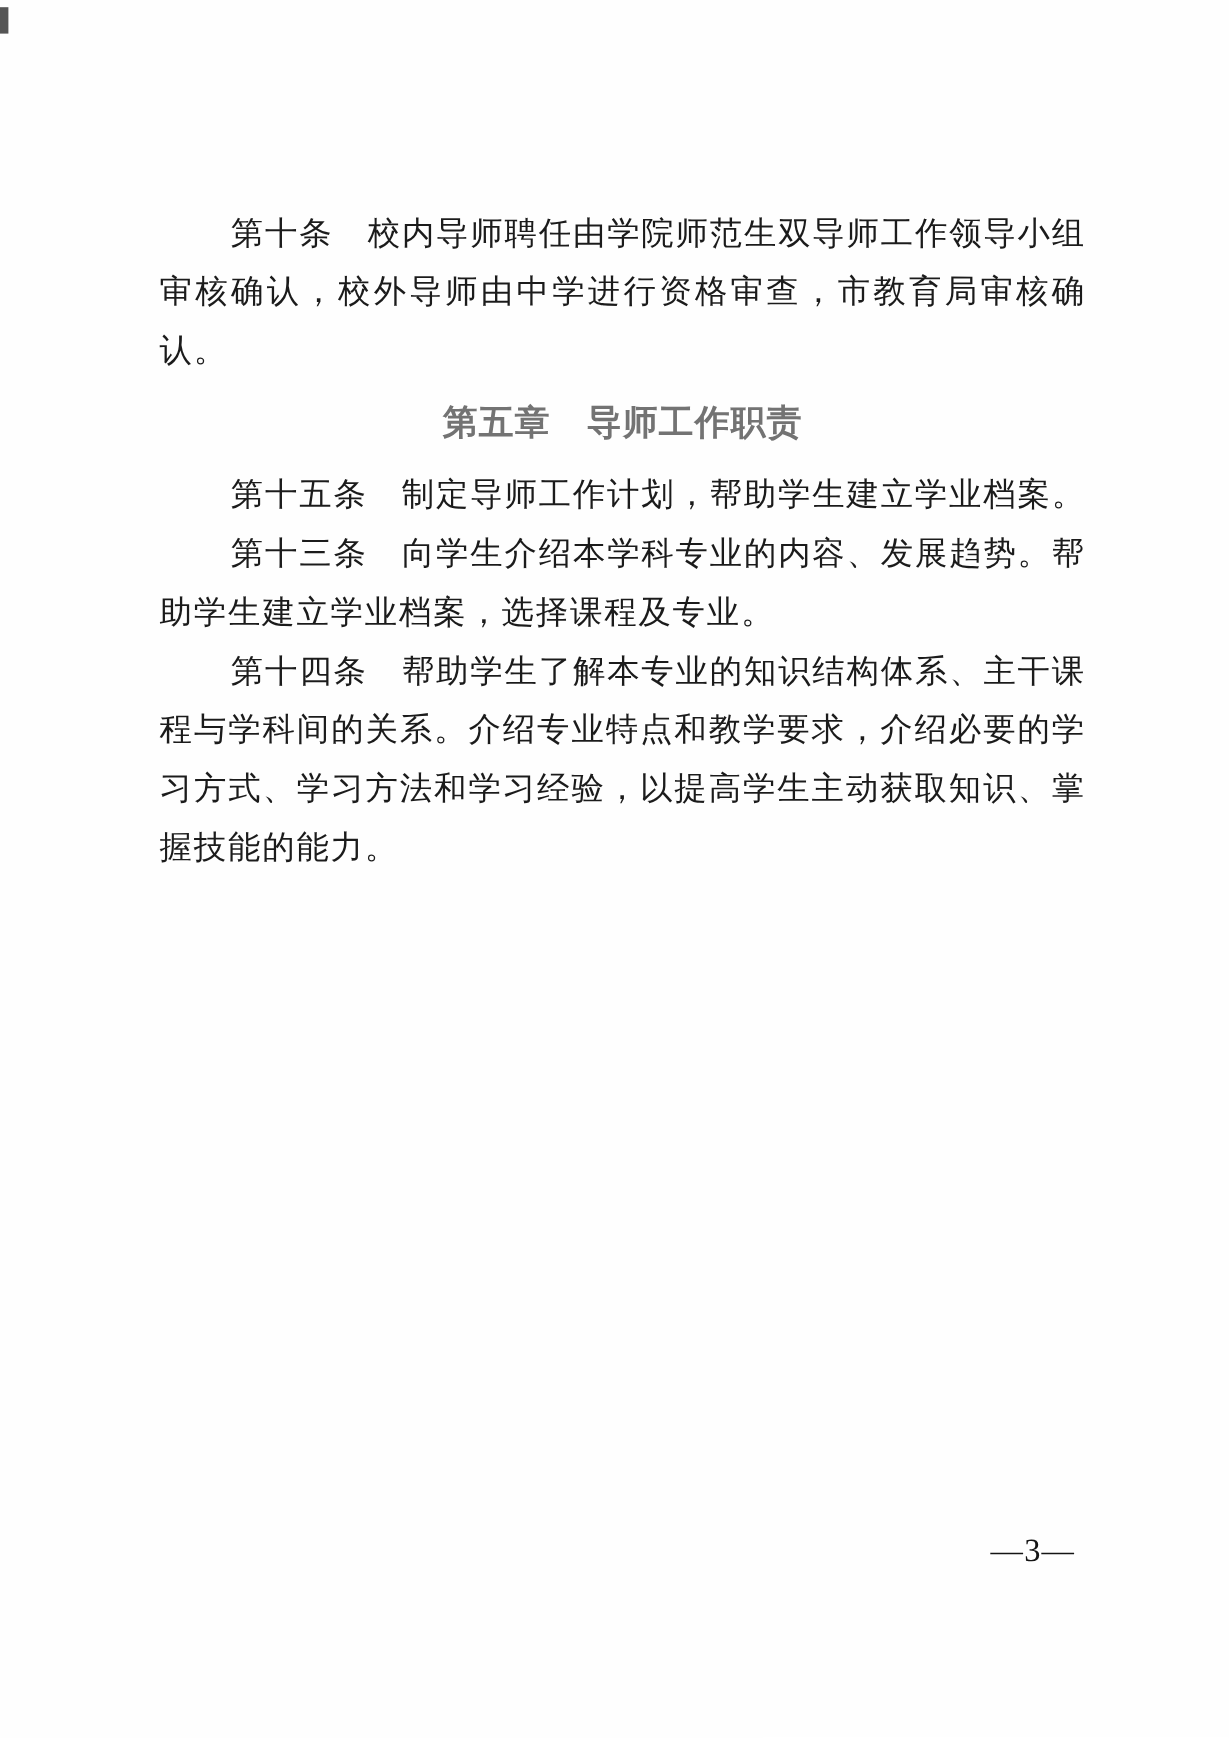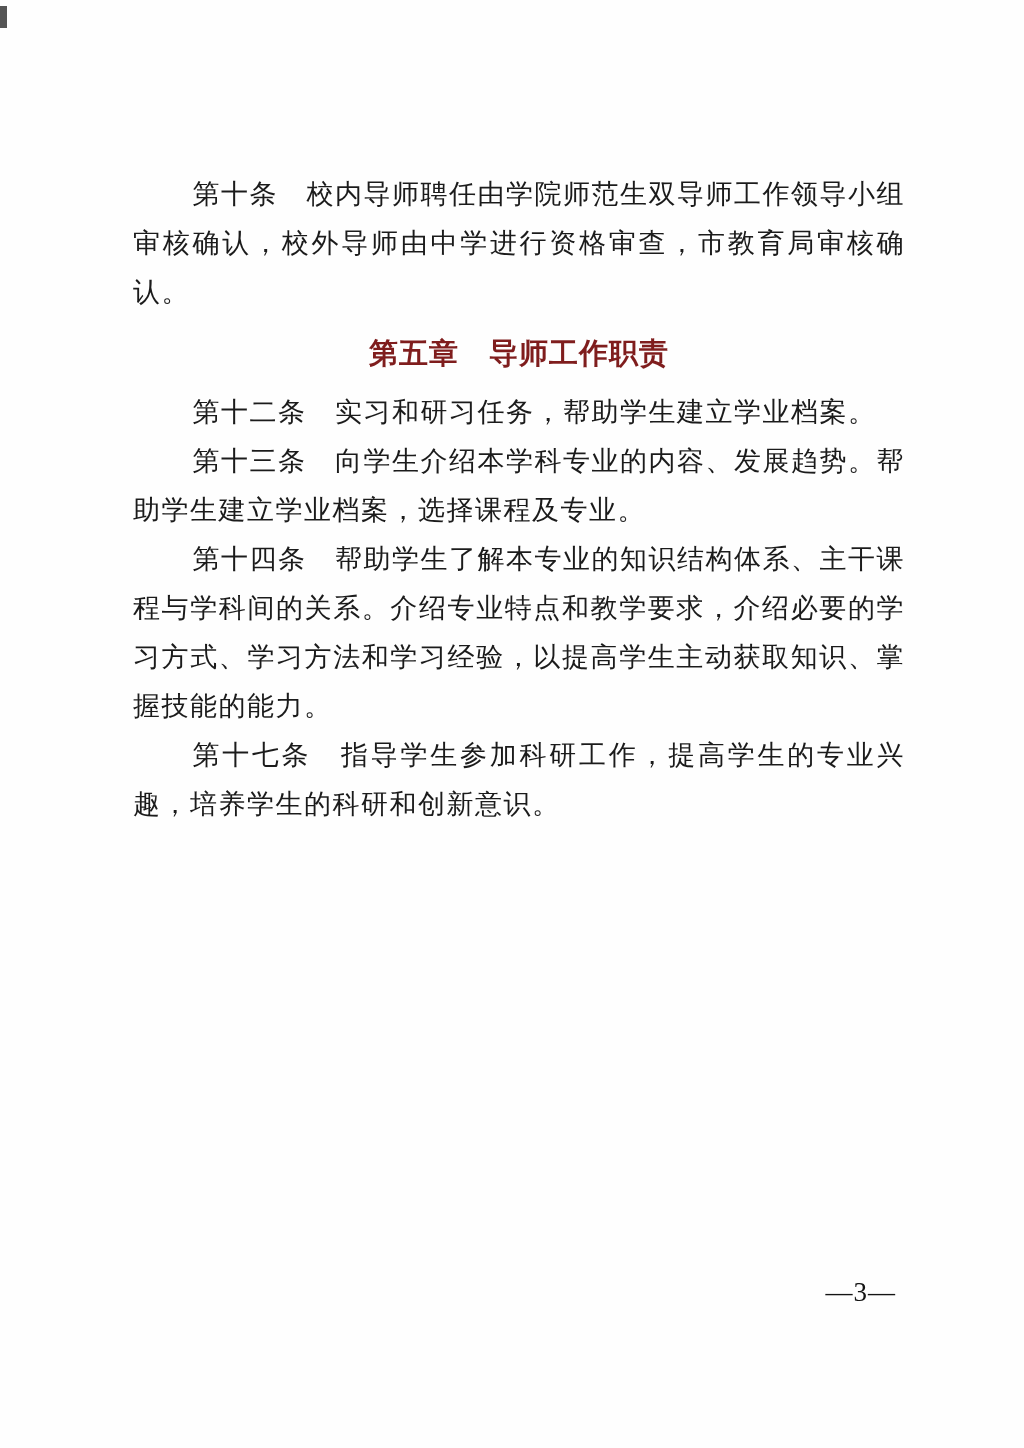--- a/index.html
+++ b/index.html
@@ -43,21 +43,21 @@
     color: #1b1b1b;
   }
   .heading {
     margin: 12px 0 10px 0;
     font-family: "Liberation Sans", "DejaVu Sans", sans-serif;
     font-weight: bold;
     font-size: 29px;
     line-height: 49px;
     letter-spacing: 1px;
     text-align: center;
-    color: #7f1d1d;
+    color: #737373;
   }
   .page-number {
     position: absolute;
     top: 1277px;
     right: 128px;
     font-size: 27px;
     letter-spacing: 1px;
     font-family: "Liberation Serif", "DejaVu Serif", serif;
     color: #141414;
   }
@@ -69,27 +69,26 @@
 
   <div class="scan-mark"></div>
 
   <div class="content">
 
     <p class="para">第十条　校内导师聘任由学院师范生双导师工作领导小组审核确认，校外导师由中学进行资格审查，市教育局审核确认。</p>
 
 
     <h2 class="heading">第五章　导师工作职责</h2>
 
-    <p class="para">第十二条　实习和研习任务，帮助学生建立学业档案。</p>
+    <p class="para">第十五条　制定导师工作计划，帮助学生建立学业档案。</p>
 
     <p class="para">第十三条　向学生介绍本学科专业的内容、发展趋势。帮助学生建立学业档案，选择课程及专业。</p>
 
     <p class="para">第十四条　帮助学生了解本专业的知识结构体系、主干课程与学科间的关系。介绍专业特点和教学要求，介绍必要的学习方式、学习方法和学习经验，以提高学生主动获取知识、掌握技能的能力。</p>
 
 
 
-    <p class="para">第十七条　指导学生参加科研工作，提高学生的专业兴趣，培养学生的科研和创新意识。</p>
 
   </div>
 
   <div class="page-number">—3—</div>
 
 </div>
 
 </body></html>

